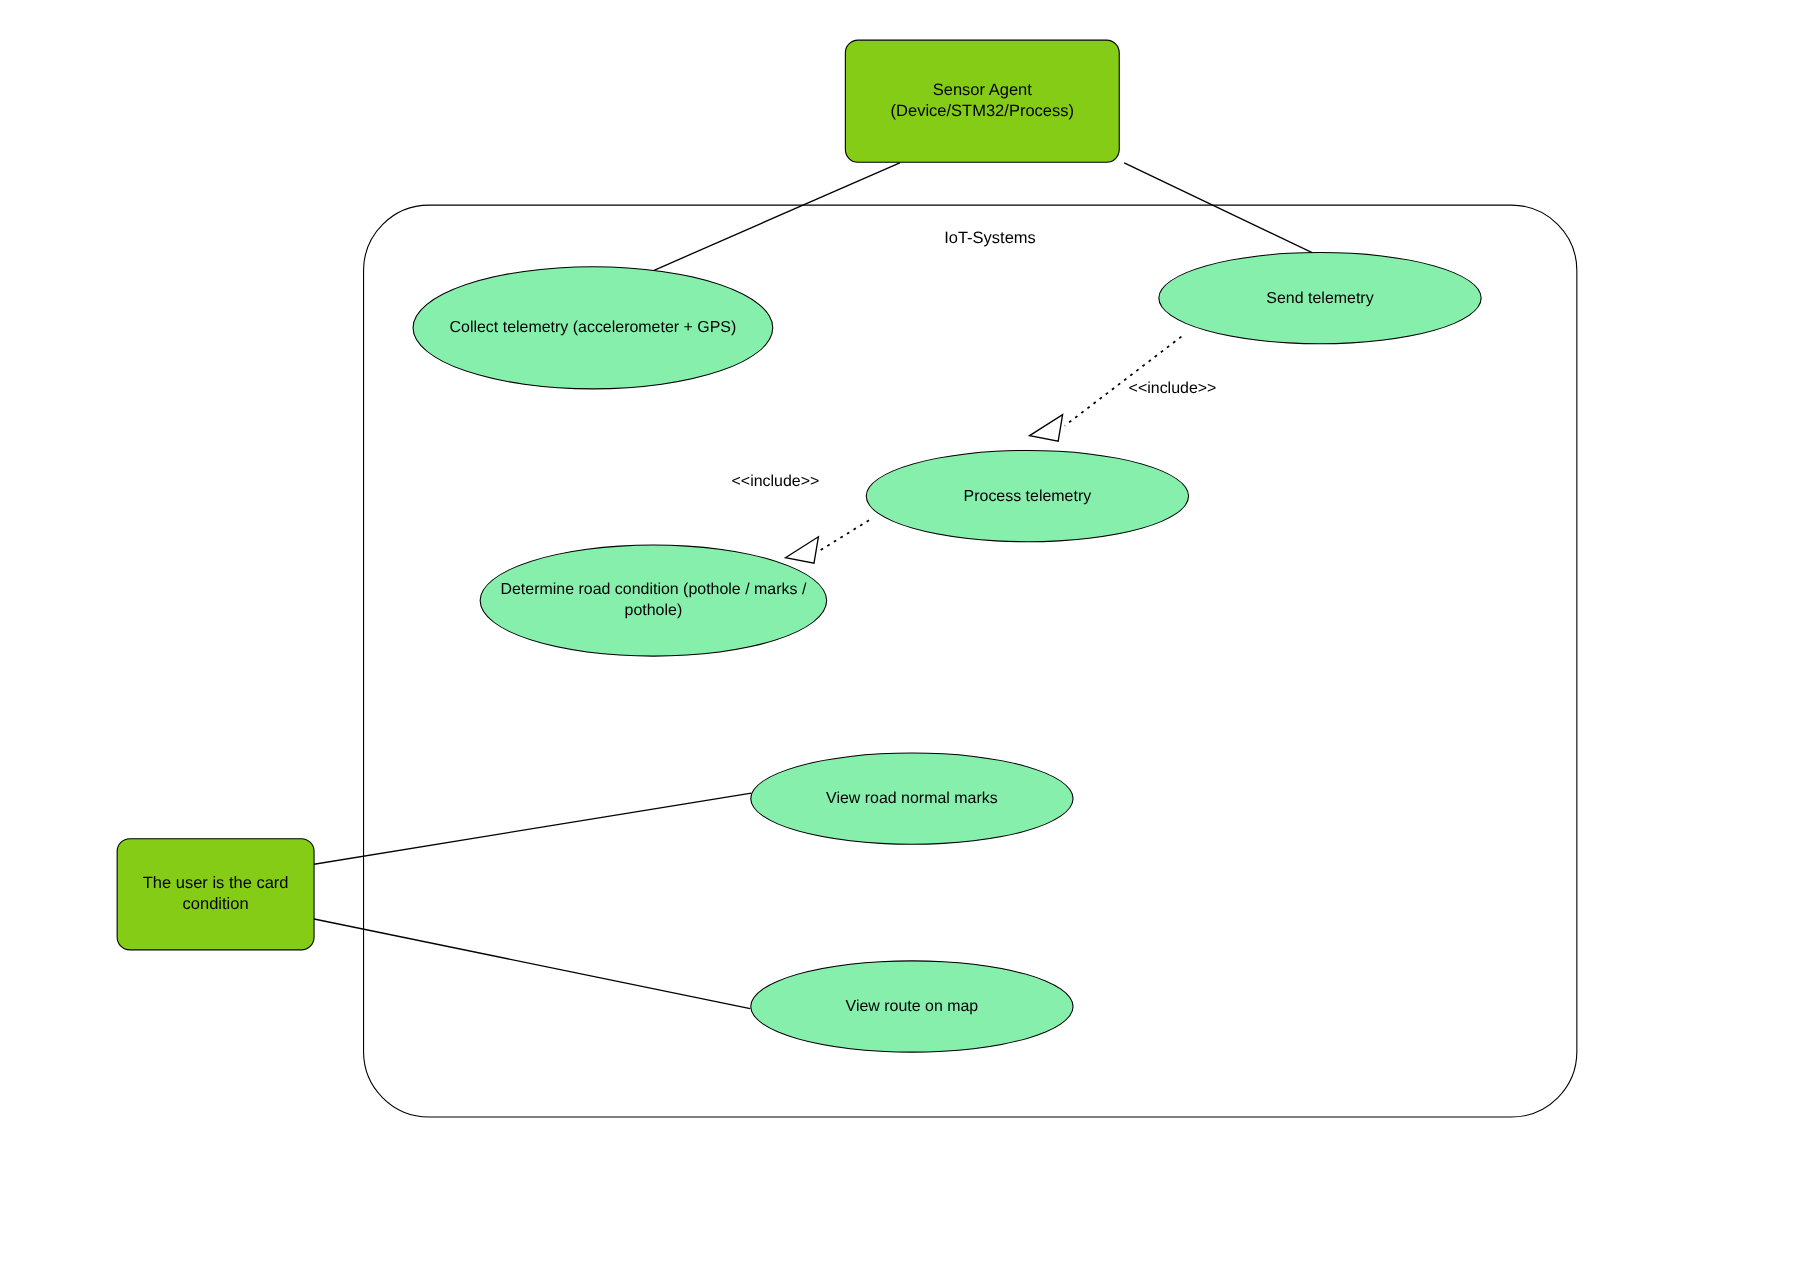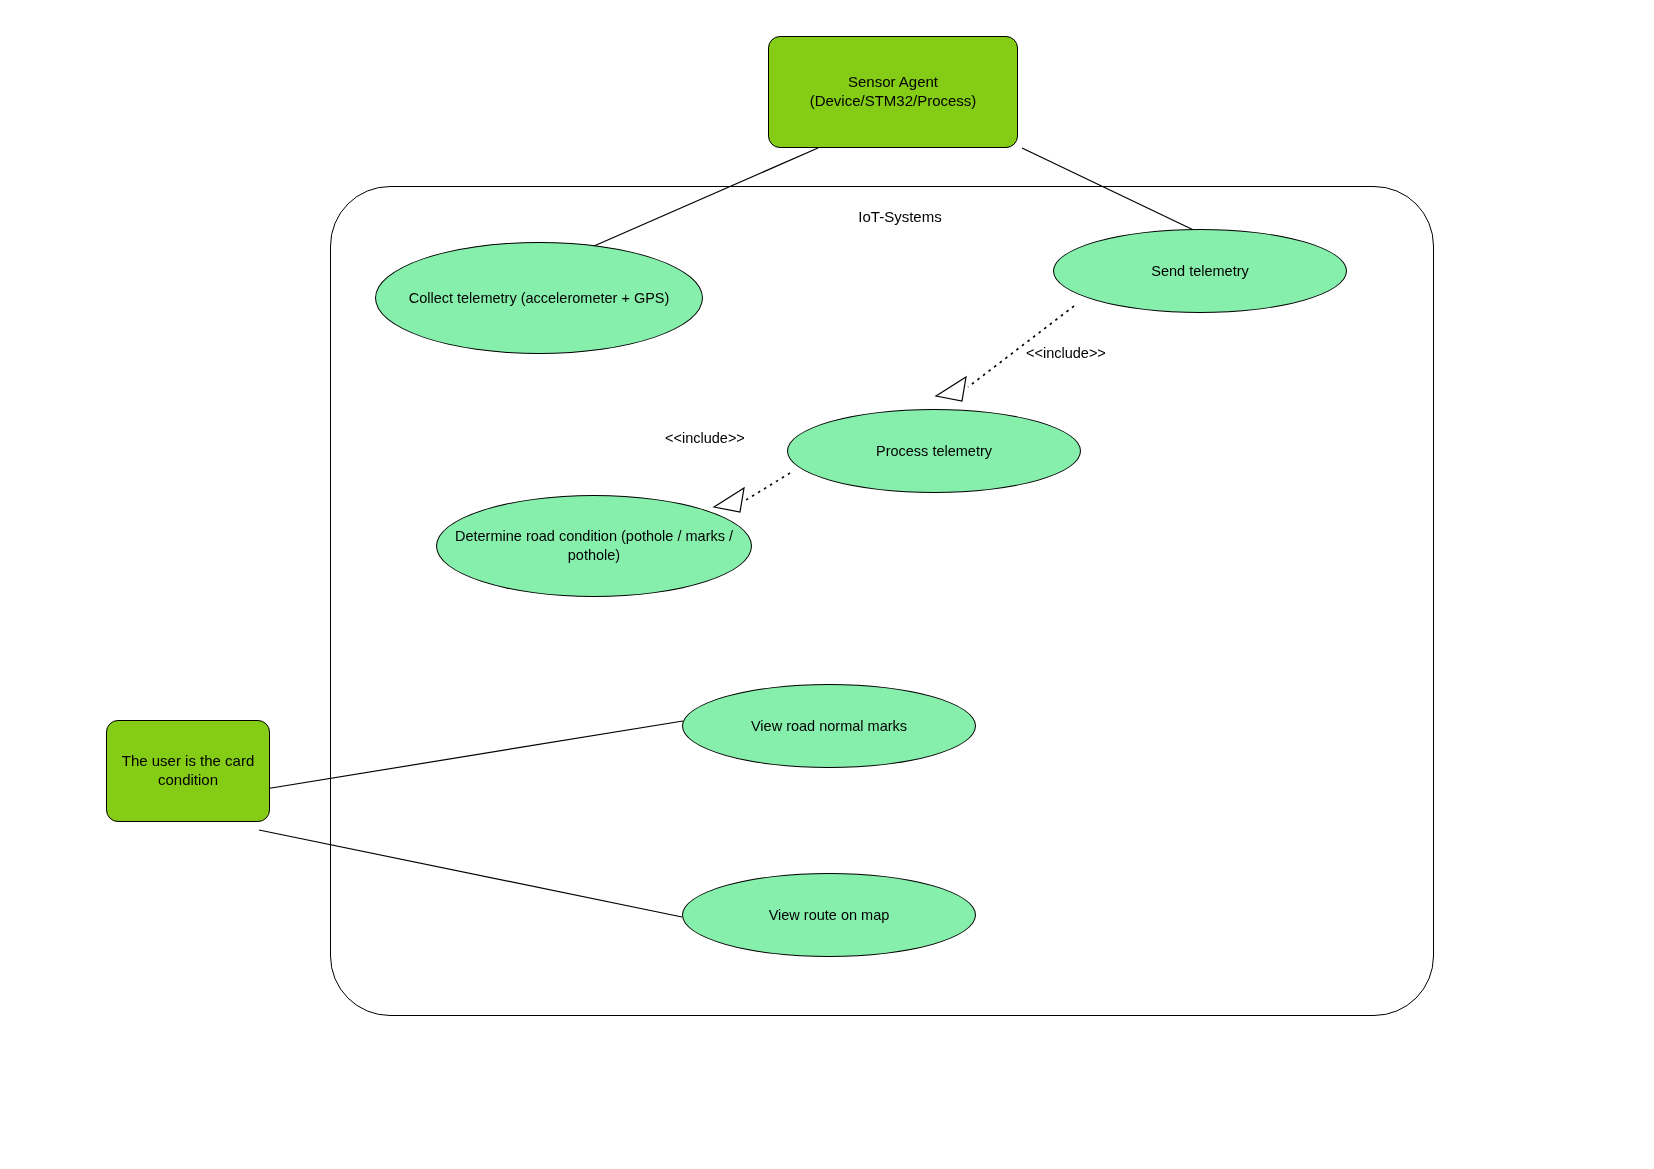--- a/index.html
+++ b/index.html
@@ -105,21 +105,21 @@
   <div class="system-boundary" style="left:330px; top:186px; width:1104px; height:830px;"></div>
   <div class="boundary-label" style="left:348px; top:208px; width:1104px;">IoT-Systems</div>
 
   <div class="node actor-box" style="left:768px; top:36px; width:250px; height:112px;">
     <div>
       <div>Sensor Agent</div>
       <div>(Device/STM32/Process)</div>
     </div>
   </div>
 
-  <div class="node actor-box" style="left:106px; top:720px; width:164px; height:102px;">
+  <div class="node actor-box" style="left:106px; top:762px; width:180px; height:102px;">
     <div>
       <div>The user is the card</div>
       <div>condition</div>
     </div>
   </div>
 
   <div class="usecase" style="left:375px; top:242px; width:328px; height:112px;">
     <span>Collect telemetry (accelerometer + GPS)</span>
   </div>
 

